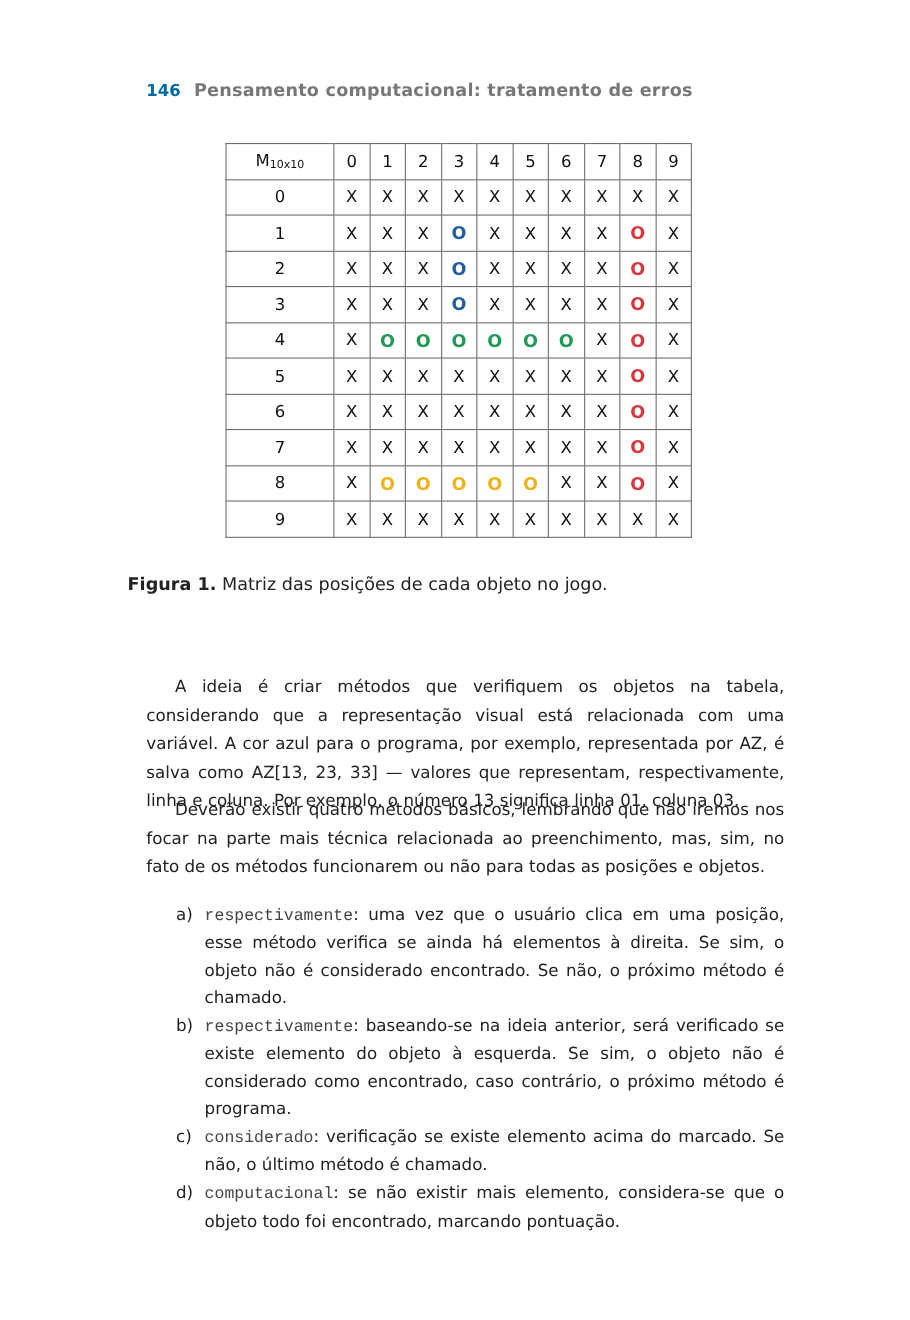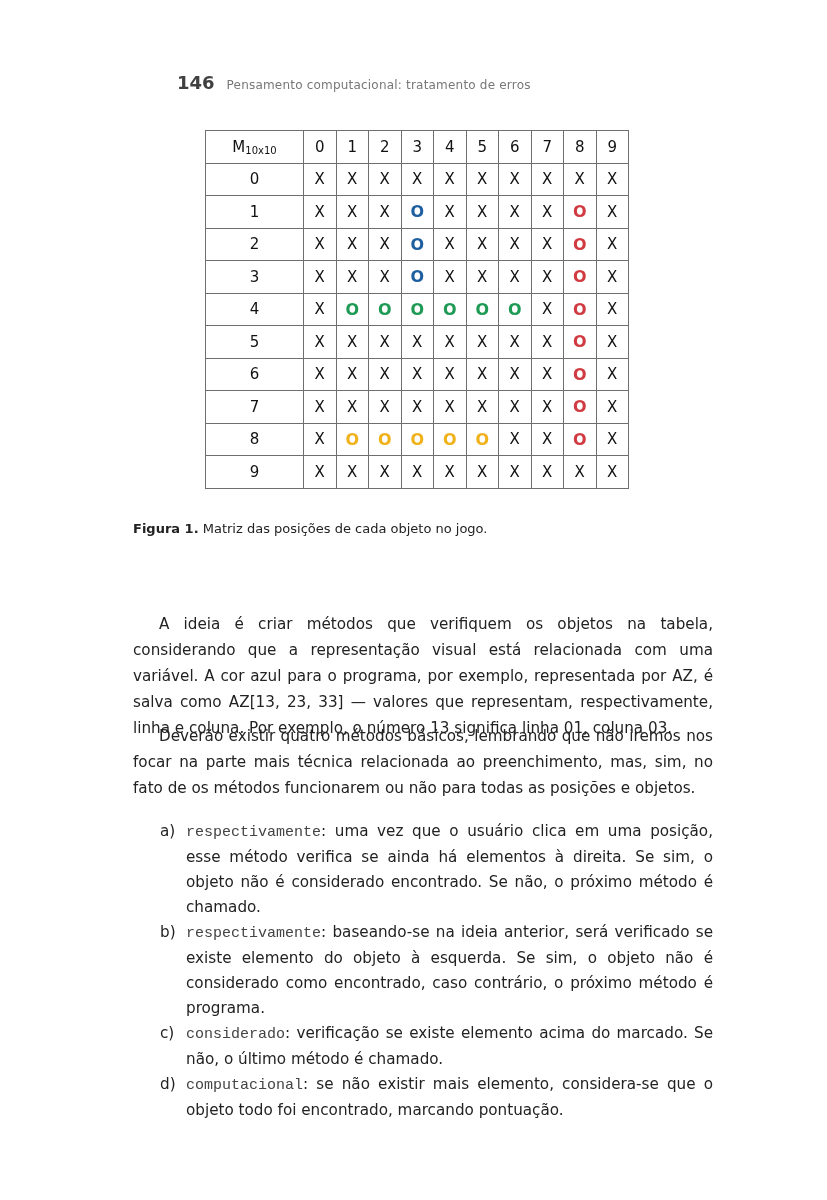--- a/index.html
+++ b/index.html
@@ -1,31 +1,31 @@
 <!DOCTYPE html>
 <html><head>
   <meta charset="utf-8">
   <style>
     html, body { margin: 0; padding: 0; background: #ffffff; }
     body { width: 827px; height: 1200px; position: relative; overflow: hidden;
            font-family: "Liberation Sans", sans-serif; color: #222; }
 
     .running-head { position: absolute; left: 133px; top: 72px; display: flex; align-items: baseline; }
-    .page-number { font-family: "DejaVu Sans", sans-serif; font-weight: bold; font-size: 18px; color: #404040; margin-right: 12px; margin-left: 44px; }
-    .running-title { font-family: "DejaVu Sans", sans-serif; font-size: 12px; color: #777; letter-spacing: 0.2px; }
+    .page-number { font-family: "DejaVu Sans", sans-serif; font-weight: bold; font-size: 15px; color: #0369a1; margin-right: 12px; }
+    .running-title { font-family: "DejaVu Sans", sans-serif; font-size: 16px; color: #777; letter-spacing: 0.2px; font-weight: bold; }
 
     .matrix-wrap { position: absolute; left: 205px; top: 130px; }
     table.matrix { border-collapse: collapse; font-family: "DejaVu Sans", sans-serif; font-size: 15px; color: #111; }
     table.matrix td { border: 1px solid #6f6f6f; height: 31.5px; width: 31.5px; padding: 0; text-align: center; vertical-align: middle; }
     table.matrix td.rowhead { width: 97px; font-size: 15px; }
     table.matrix td.corner { width: 97px; font-size: 15px; }
     .corner sub { font-size: 10px; vertical-align: -2px; }
     .cell-o { font-weight: bold; font-size: 16px; }
 
-    .caption { position: absolute; left: 133px; top: 521px; font-family: "DejaVu Sans", sans-serif; font-size: 13px; color: #222; }
+    .caption { position: absolute; left: 116px; top: 521px; font-family: "DejaVu Sans", sans-serif; font-size: 16px; color: #222; }
     .caption b { font-weight: bold; }
 
     .body-text { position: absolute; left: 133px; width: 580px; font-family: "DejaVu Sans", sans-serif;
                  font-size: 15.2px; line-height: 26px; color: #222; text-align: justify; }
     .para { margin: 0; text-indent: 26px; }
     .p1 { top: 611px; }
     .p2 { top: 723px; }
 
     .list { position: absolute; left: 160px; top: 819px; width: 553px; font-family: "DejaVu Sans", sans-serif;
             font-size: 15.2px; line-height: 25px; color: #222; margin: 0; padding: 0; list-style: none; }

